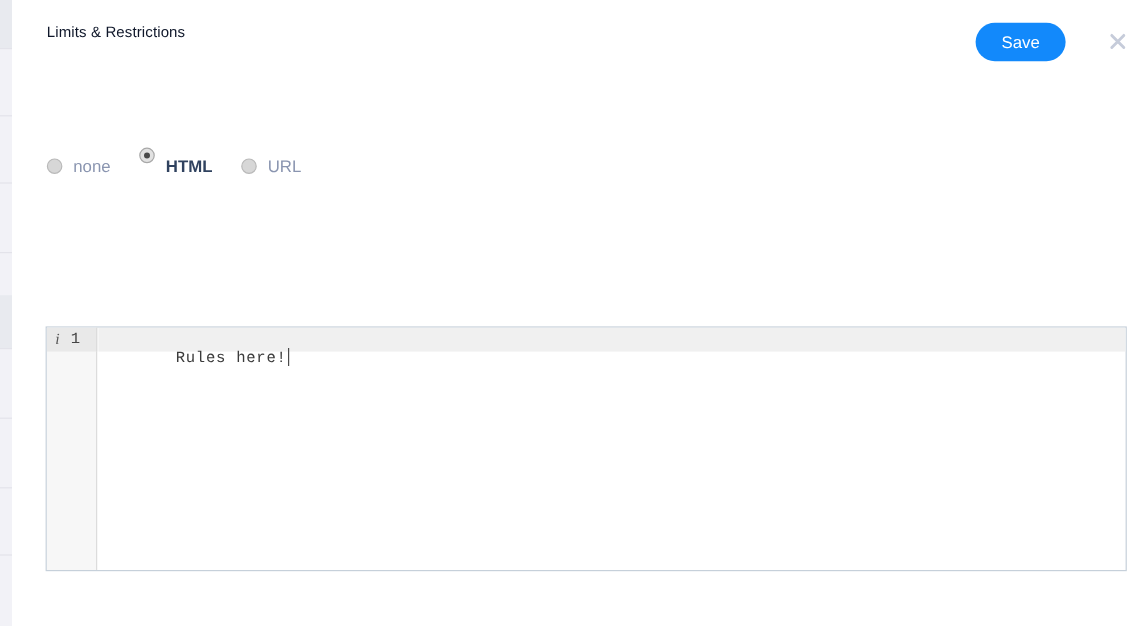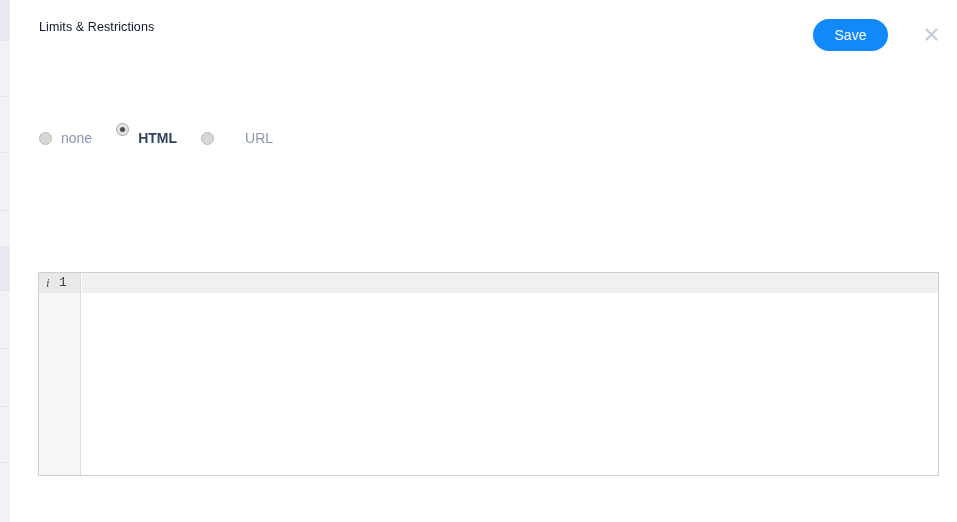--- a/index.html
+++ b/index.html
@@ -144,21 +144,21 @@
     height: 20px;
     display: flex;
     align-items: flex-end;
   }
   .radio-option {
     display: flex;
     align-items: center;
     cursor: pointer;
     margin-right: 24px;
   }
-  .radio-option:last-child { margin-right: 0; gap: 22px; }
+  .radio-option:last-child { margin-right: 0; }
   .radio-dot {
     position: relative;
     width: 13px;
     height: 13px;
     border-radius: 50%;
     background: #d7d7d7;
     border: 1px solid #b9b9b9;
     box-sizing: border-box;
     flex: 0 0 auto;
   }
@@ -344,16 +344,19 @@
 
     <div class="editor">
       <div class="editor-gutter"></div>
       <div class="editor-activeline"></div>
       <div class="gutter-activeline"></div>
 
       <div class="gutter-annotation">i</div>
 
       <div class="gutter-linenumber">1</div>
 
+      <div class="editor-content">
+        <span class="code-text">Rules here!</span><span class="caret"></span>
+      </div>
     </div>
 
   </div>
 </div>
 
 </body></html>

